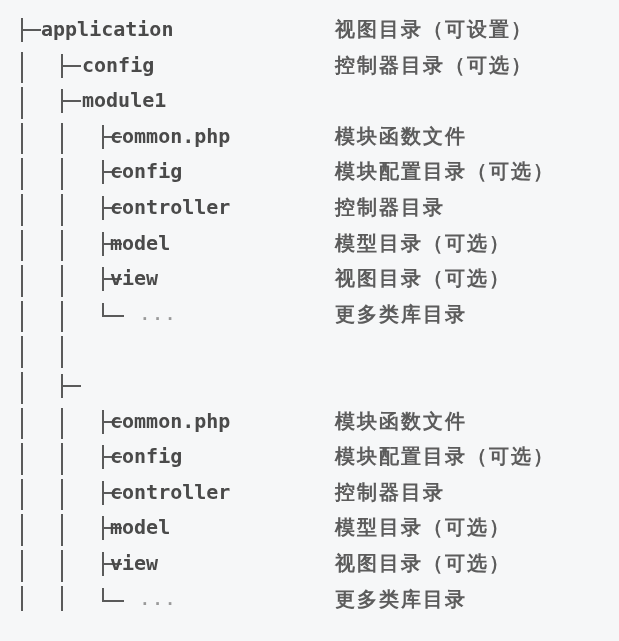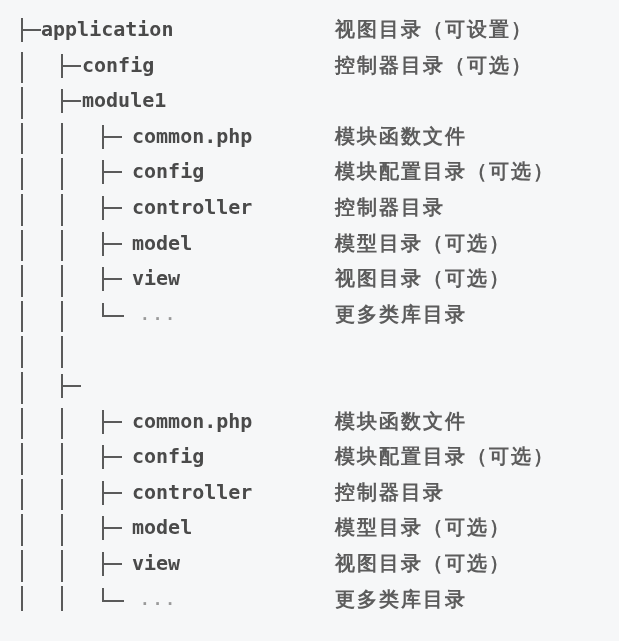--- a/index.html
+++ b/index.html
@@ -44,21 +44,21 @@
   .branch.l1 { left: 61px; }
   .branch.l2 { left: 102px; }
   .name {
     position: absolute;
     font-size: 20px;
     color: #4a4a4a;
     white-space: nowrap;
   }
   .name.l0 { left: 41px; }
   .name.l1 { left: 82px; }
-  .name.l2 { left: 132px; }
+  .name.l2 { left: 110px; }
   .name.dots { left: 140px; color: #9a9a9a; letter-spacing: 3px; font-size: 16px; }
   .desc {
     position: absolute; left: 335px;
     font-family: "DejaVu Sans", "Liberation Sans", sans-serif;
     font-size: 20px;
     color: #5c5c5c;
     letter-spacing: 2px;
     white-space: nowrap;
   }
   .num { color: #a0205a; }

